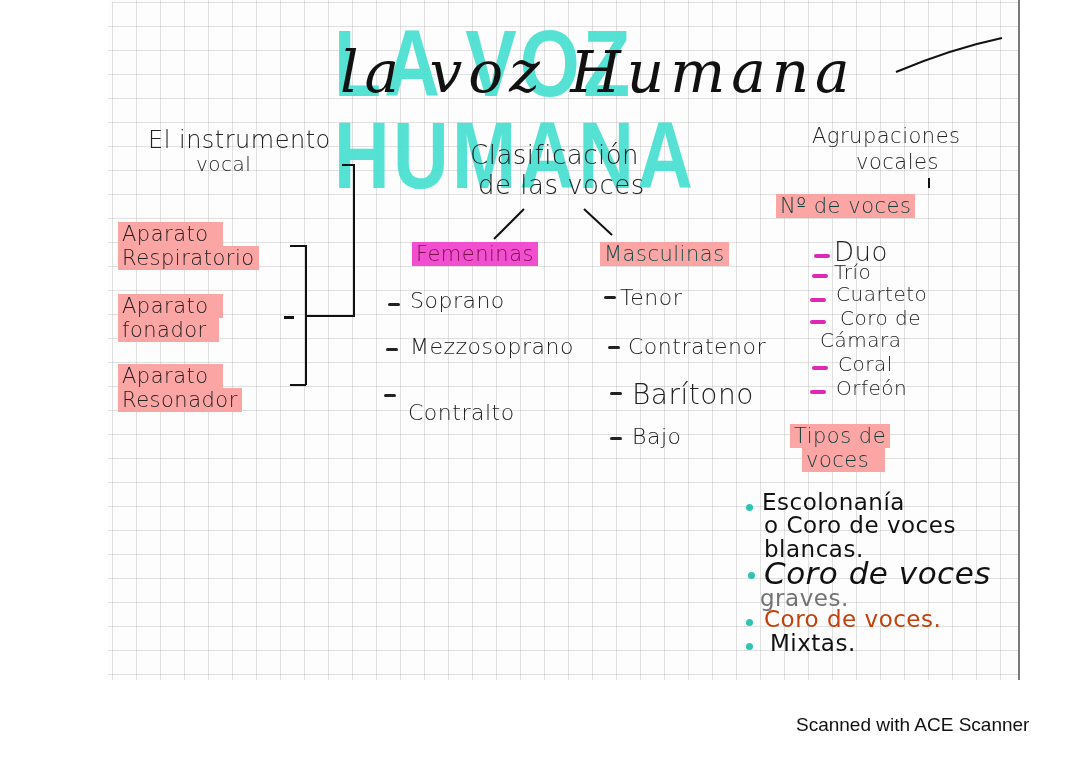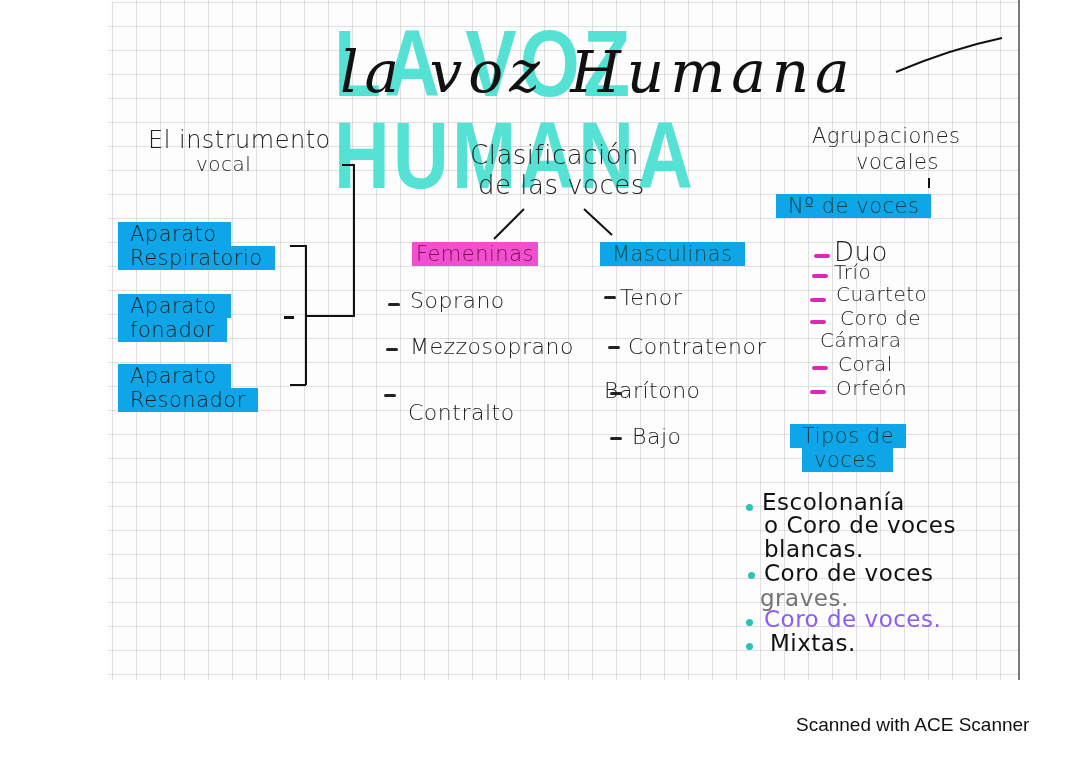--- a/index.html
+++ b/index.html
@@ -21,21 +21,21 @@
     }
     .paper-edge {
       position: absolute; left: 1018px; top: 0; width: 2px; height: 680px;
       background: #7a7a7a;
     }
     .hand {
       position: absolute; white-space: nowrap;
       font-family: "DejaVu Sans", sans-serif;
       font-weight: 300; letter-spacing: 0.5px; color: #222;
     }
-    .hl-cyan { background: #0ea5e9; padding: 0 12px; }
+    .hl-cyan { background: #fca5a5; padding: 0 4px; }
     .hl-pink { background: #f24fd0; padding: 0 4px; color: #7a0f4a; }
     .title-block {
       position: absolute; left: 318px; top: 18px; height: 92px; width: 600px; margin-left: 16px;
     }
     .title-bg {
       position: absolute; left: 0; top: 0;
       font-family: "Liberation Sans", sans-serif; font-weight: 700;
       font-size: 94px; line-height: 92px; color: #43e0d0; letter-spacing: 4px;
       transform: scaleX(0.82); transform-origin: left top;
       opacity: 0.9;
@@ -119,21 +119,21 @@
 <div class="dash" style="left:386px; top:348px;"></div>
 <div class="hand" style="left:410px; top:334px; font-size:22px;">Mezzosoprano</div>
 <div class="dash" style="left:384px; top:394px;"></div>
 <div class="hand" style="left:408px; top:380px; font-size:22px;margin-top:20px;">Contralto</div>
 
 <div class="dash" style="left:604px; top:296px;"></div>
 <div class="hand" style="left:620px; top:285px; font-size:22px;">Tenor</div>
 <div class="dash" style="left:608px; top:346px;"></div>
 <div class="hand" style="left:628px; top:334px; font-size:22px;">Contratenor</div>
 <div class="dash" style="left:610px; top:392px;"></div>
-<div class="hand" style="left:604px; top:378px; font-size:22px;">Barítono</div>
+<div class="hand" style="left:632px; top:378px; font-size:28px;">Barítono</div>
 <div class="dash" style="left:610px; top:437px;"></div>
 <div class="hand" style="left:632px; top:424px; font-size:22px;">Bajo</div>
 
 <div class="hand" style="left:812px; top:124px; font-size:21px;">Agrupaciones</div>
 <div class="hand" style="left:856px; top:150px; font-size:21px;">vocales</div>
 <div class="line" style="left:928px; top:178px; width:2px; height:10px;"></div>
 <div class="hand" style="left:776px; top:194px; font-size:21px;">
   <span class="hl-cyan" style="color:#0f3d3a;">Nº de voces</span>
 </div>
 
@@ -154,20 +154,20 @@
 <div class="hand" style="left:790px; top:424px; font-size:21px; line-height:24px;">
   <span class="hl-cyan" style="color:#0f3d3a;">Tipos de</span><br>
   <span class="hl-cyan" style="color:#0f3d3a; margin-left:12px; padding-right:16px;">voces</span>
 </div>
 
 <div class="bullet" style="left:746px; top:504px;"></div>
 <div class="hand" style="left:762px; top:490px; font-size:23px; line-height:24px; color:#111; font-weight:400;">Escolonanía</div>
 <div class="hand" style="left:764px; top:513px; font-size:23px; line-height:24px; color:#111; font-weight:400;">o Coro de voces</div>
 <div class="hand" style="left:764px; top:537px; font-size:23px; line-height:24px; color:#111; font-weight:400;">blancas.</div>
 <div class="bullet" style="left:748px; top:572px;"></div>
-<div class="hand" style="left:764px; top:561px; font-size:23px; line-height:24px; color:#111; font-weight:400;">Coro de voces</div>
+<div class="hand" style="left:764px; top:561px; font-size:31px; line-height:24px; color:#111; font-weight:400;font-style:italic;">Coro de voces</div>
 <div class="hand" style="left:760px; top:586px; font-size:23px; line-height:24px; color:#737373; font-weight:400;">graves.</div>
 <div class="bullet" style="left:746px; top:619px;"></div>
-<div class="hand" style="left:764px; top:607px; font-size:23px; line-height:24px; color:#8b5cf6; font-weight:400;">Coro de voces.</div>
+<div class="hand" style="left:764px; top:607px; font-size:23px; line-height:24px; color:#c2410c; font-weight:400;">Coro de voces.</div>
 <div class="bullet" style="left:746px; top:643px;"></div>
 <div class="hand" style="left:770px; top:631px; font-size:23px; line-height:24px; color:#111; font-weight:400;">Mixtas.</div>
 
 <div class="scanner">Scanned with ACE Scanner</div>
 
 </body></html>

